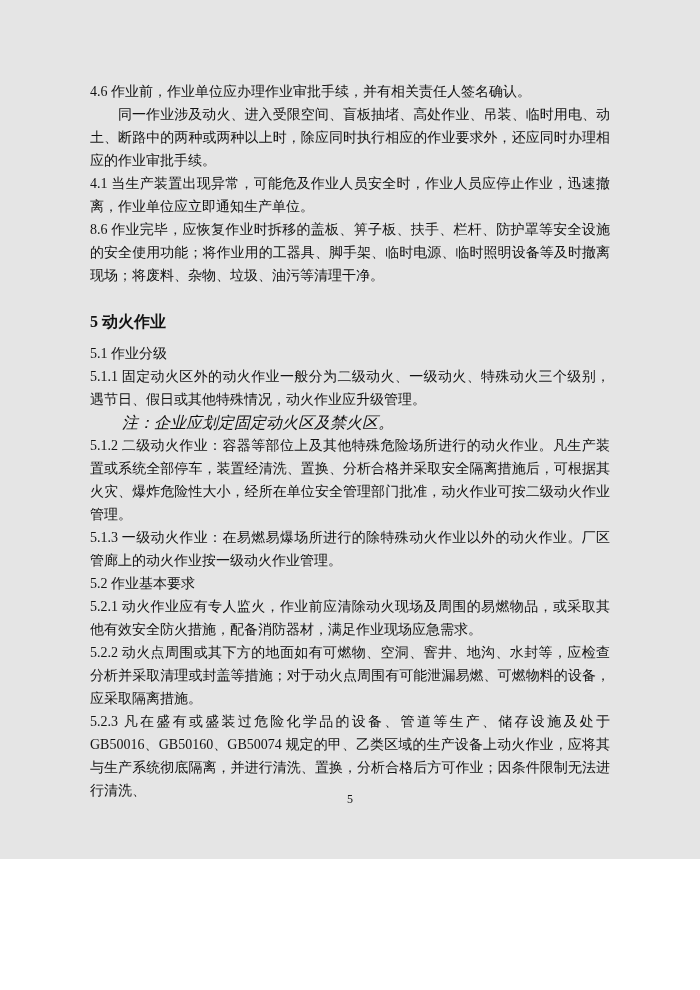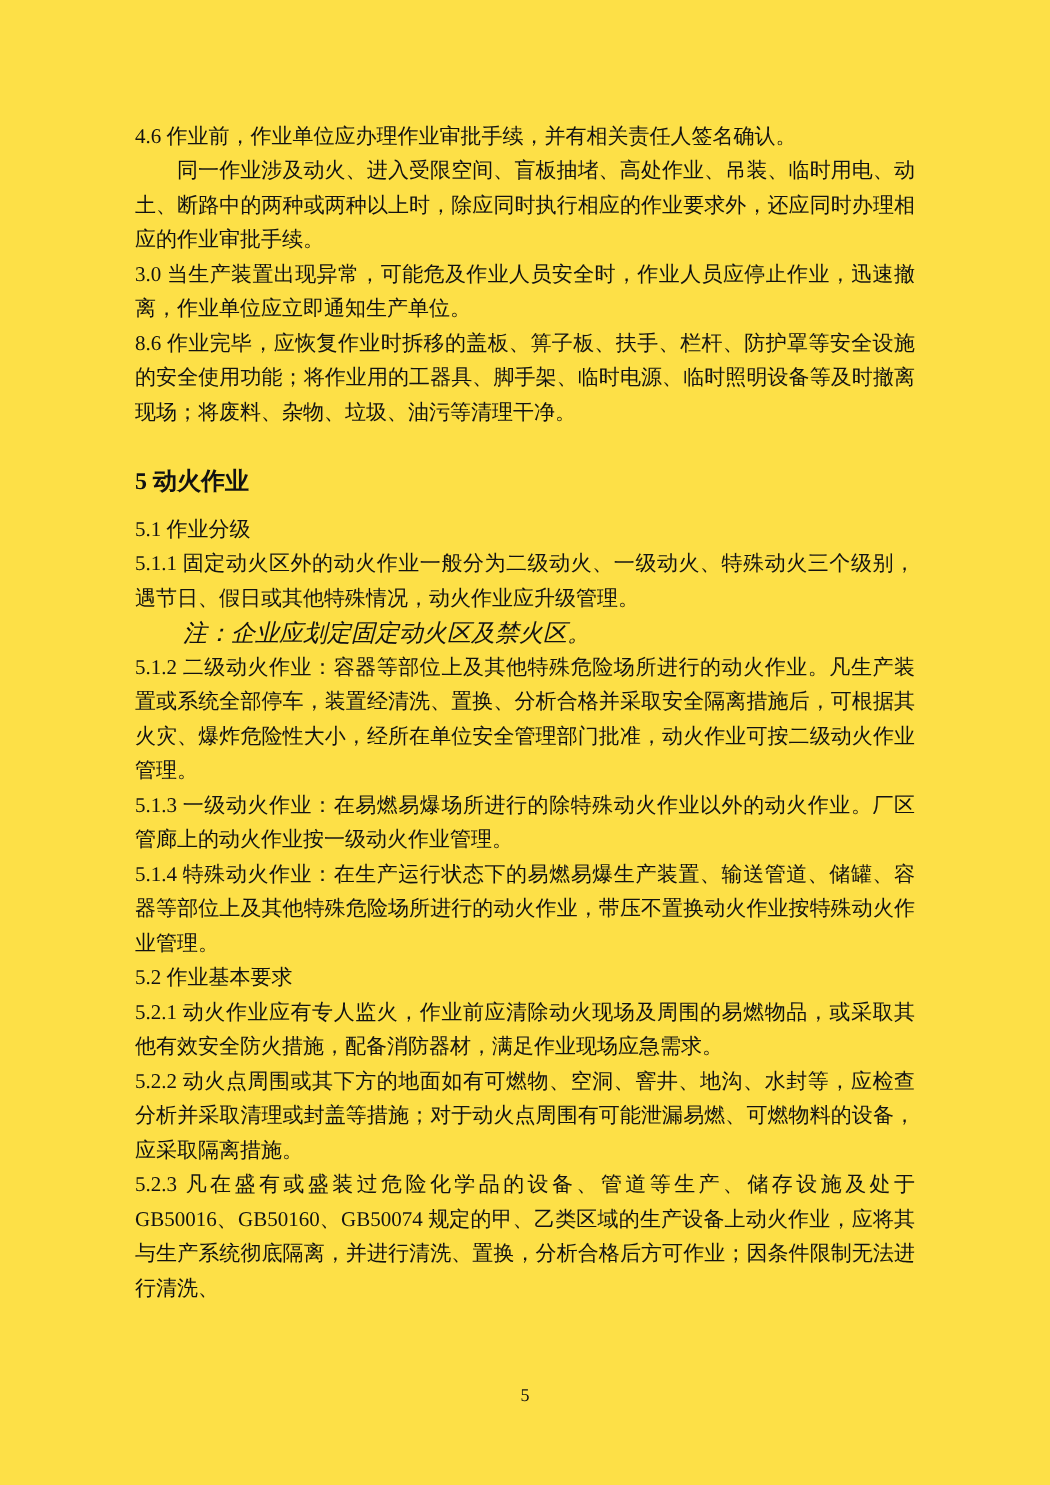--- a/index.html
+++ b/index.html
@@ -10,22 +10,22 @@
   body {
     width: 700px;
     height: 990px;
     overflow: hidden;
     font-family: "Liberation Serif", "DejaVu Serif", serif;
     color: #121212;
   }
   .page {
     position: relative;
     width: 700px;
-    height: 990px;
-    background: #fde047;
+    height: 859px;
+    background: #e5e5e5;
     box-sizing: border-box;
     padding: 80px 90px 0 90px;
   }
   .content {
     font-size: 14px;
     line-height: 23px;
     text-align: justify;
     text-justify: inter-ideograph;
   }
   .content p {
@@ -62,29 +62,28 @@
     color: #121212;
   }
 </style>
 </head>
 <body>
 
 <div class="page">
   <div class="content">
     <p class="clause">4.6 作业前，作业单位应办理作业审批手续，并有相关责任人签名确认。</p>
     <p class="para-indent">同一作业涉及动火、进入受限空间、盲板抽堵、高处作业、吊装、临时用电、动土、断路中的两种或两种以上时，除应同时执行相应的作业要求外，还应同时办理相应的作业审批手续。</p>
-    <p class="clause">3.0 当生产装置出现异常，可能危及作业人员安全时，作业人员应停止作业，迅速撤离，作业单位应立即通知生产单位。</p>
+    <p class="clause">4.1 当生产装置出现异常，可能危及作业人员安全时，作业人员应停止作业，迅速撤离，作业单位应立即通知生产单位。</p>
     <p class="clause">8.6 作业完毕，应恢复作业时拆移的盖板、箅子板、扶手、栏杆、防护罩等安全设施的安全使用功能；将作业用的工器具、脚手架、临时电源、临时照明设备等及时撤离现场；将废料、杂物、垃圾、油污等清理干净。</p>
     <p class="heading">5 动火作业</p>
     <p class="clause">5.1  作业分级</p>
     <p class="clause">5.1.1 固定动火区外的动火作业一般分为二级动火、一级动火、特殊动火三个级别，遇节日、假日或其他特殊情况，动火作业应升级管理。</p>
     <p class="note">注：企业应划定固定动火区及禁火区。</p>
     <p class="clause">5.1.2 二级动火作业：容器等部位上及其他特殊危险场所进行的动火作业。凡生产装置或系统全部停车，装置经清洗、置换、分析合格并采取安全隔离措施后，可根据其火灾、爆炸危险性大小，经所在单位安全管理部门批准，动火作业可按二级动火作业管理。</p>
     <p class="clause">5.1.3 一级动火作业：在易燃易爆场所进行的除特殊动火作业以外的动火作业。厂区管廊上的动火作业按一级动火作业管理。</p>
-    <p class="clause">5.1.4 特殊动火作业：在生产运行状态下的易燃易爆生产装置、输送管道、储罐、容器等部位上及其他特殊危险场所进行的动火作业，带压不置换动火作业按特殊动火作业管理。</p>
     <p class="clause">5.2  作业基本要求</p>
     <p class="clause">5.2.1 动火作业应有专人监火，作业前应清除动火现场及周围的易燃物品，或采取其他有效安全防火措施，配备消防器材，满足作业现场应急需求。</p>
     <p class="clause">5.2.2 动火点周围或其下方的地面如有可燃物、空洞、窨井、地沟、水封等，应检查分析并采取清理或封盖等措施；对于动火点周围有可能泄漏易燃、可燃物料的设备，应采取隔离措施。</p>
     <p class="clause">5.2.3 凡在盛有或盛装过危险化学品的设备、管道等生产、储存设施及处于 GB50016、GB50160、GB50074 规定的甲、乙类区域的生产设备上动火作业，应将其与生产系统彻底隔离，并进行清洗、置换，分析合格后方可作业；因条件限制无法进行清洗、</p>
   </div>
 
   <div class="footer">
     <span>5</span>
   </div>
 </div>

